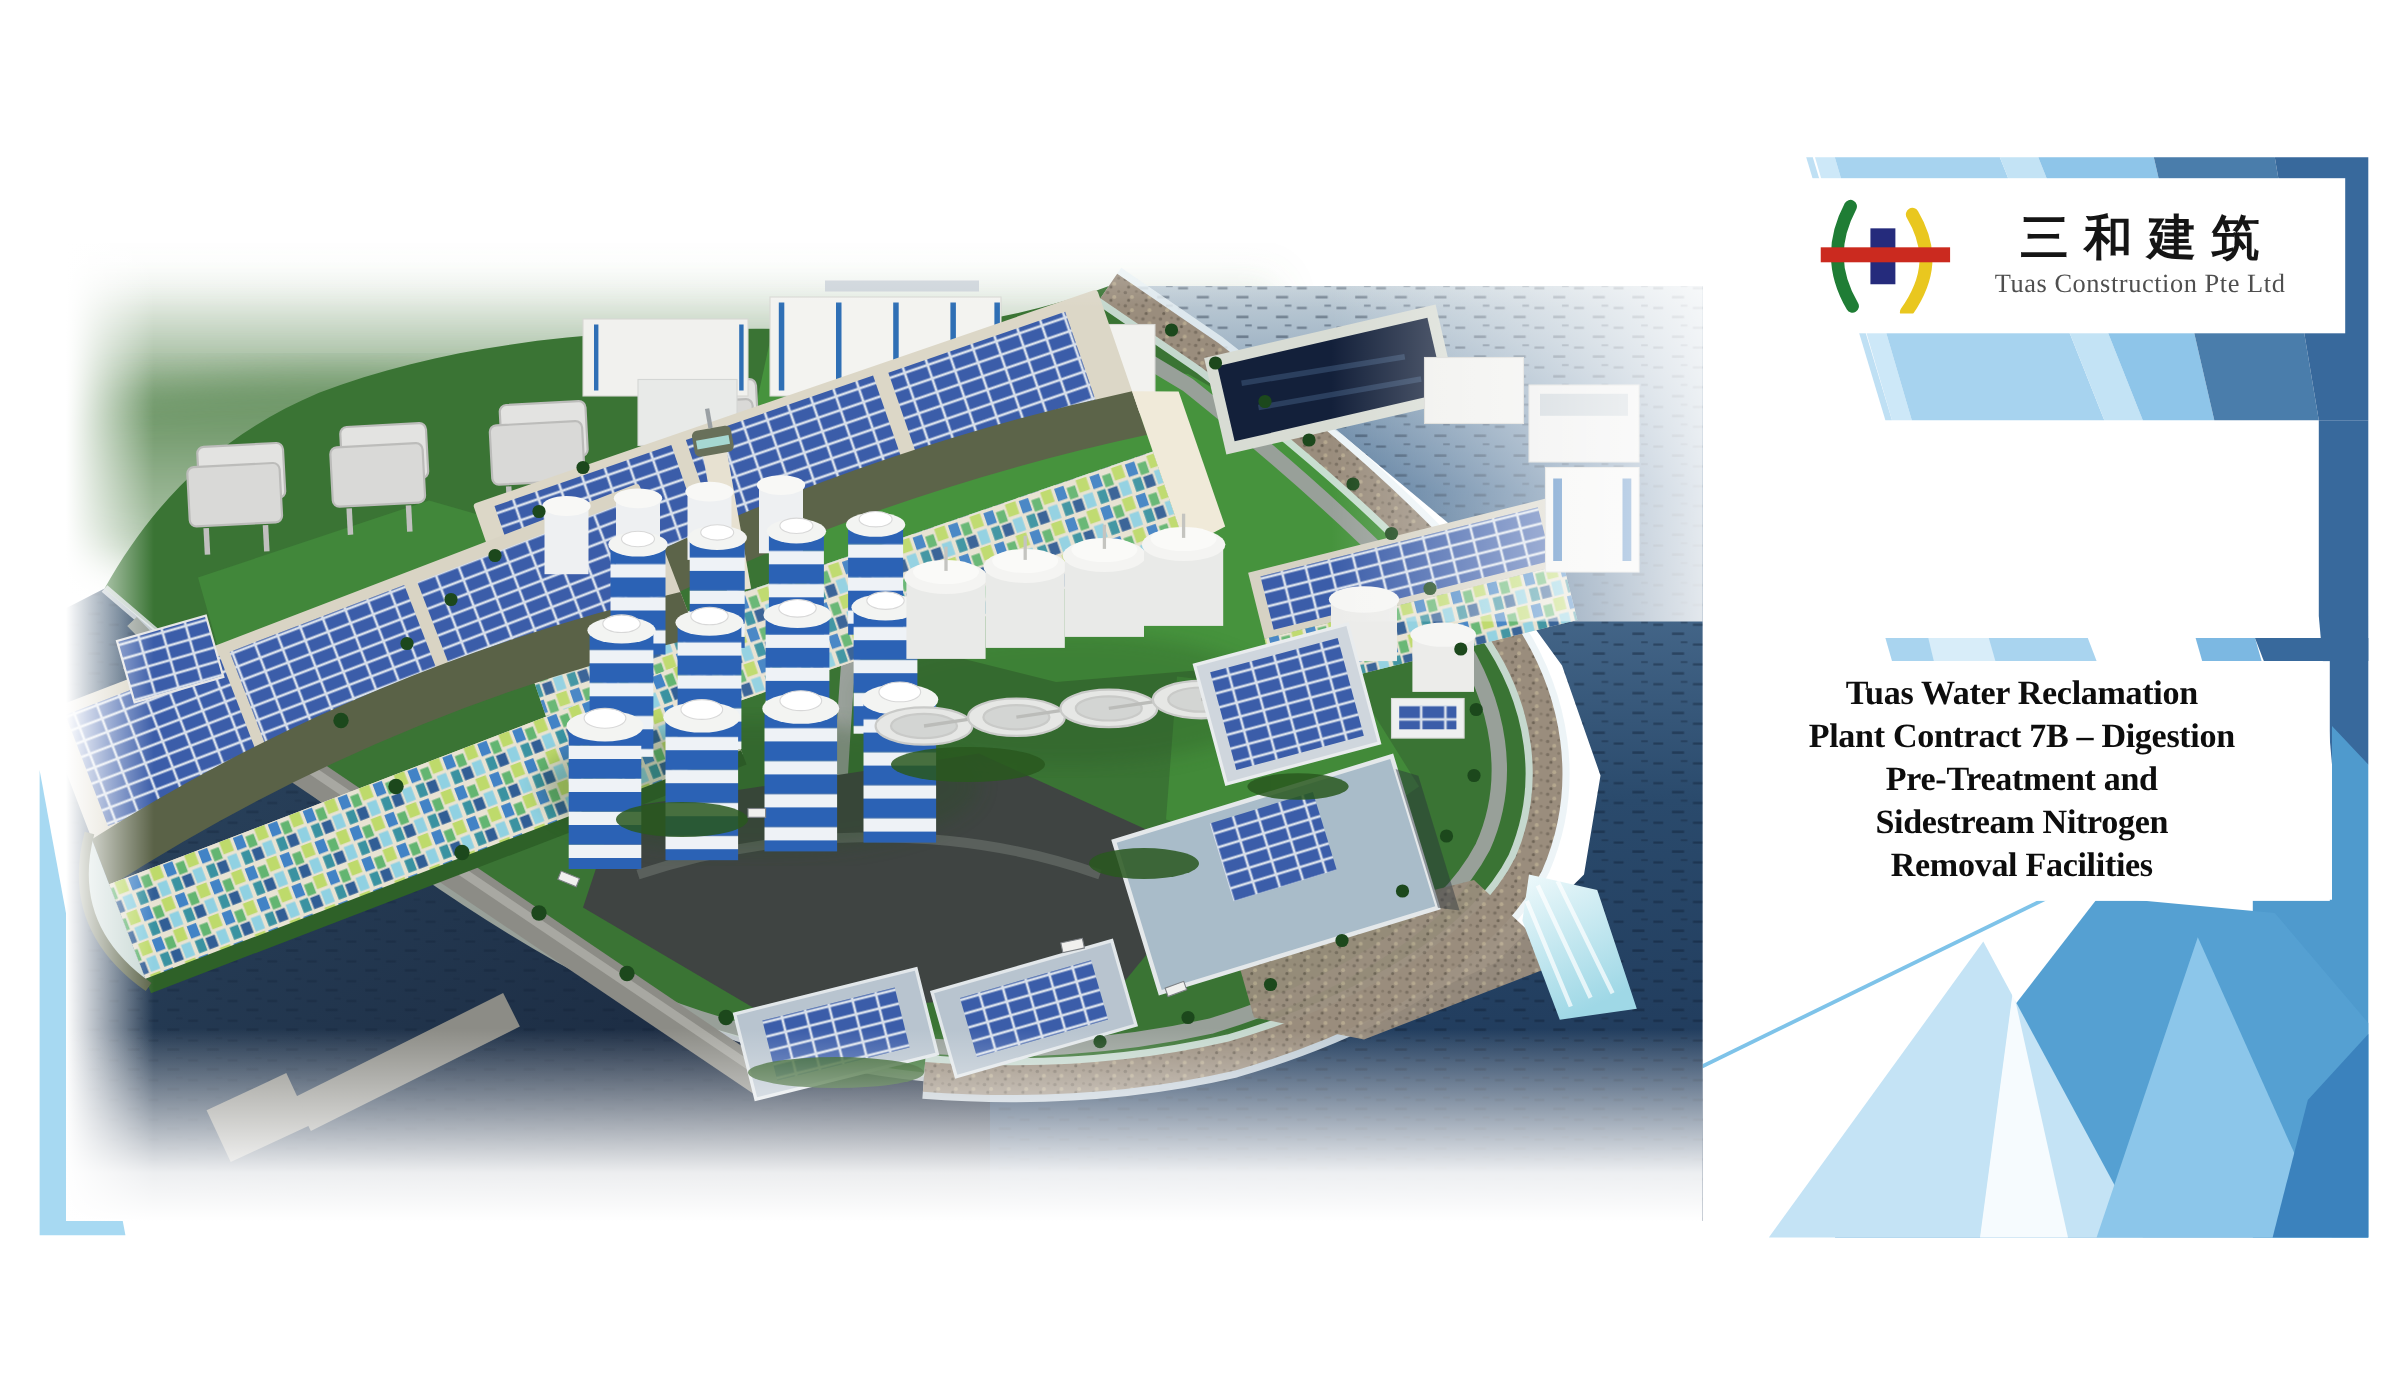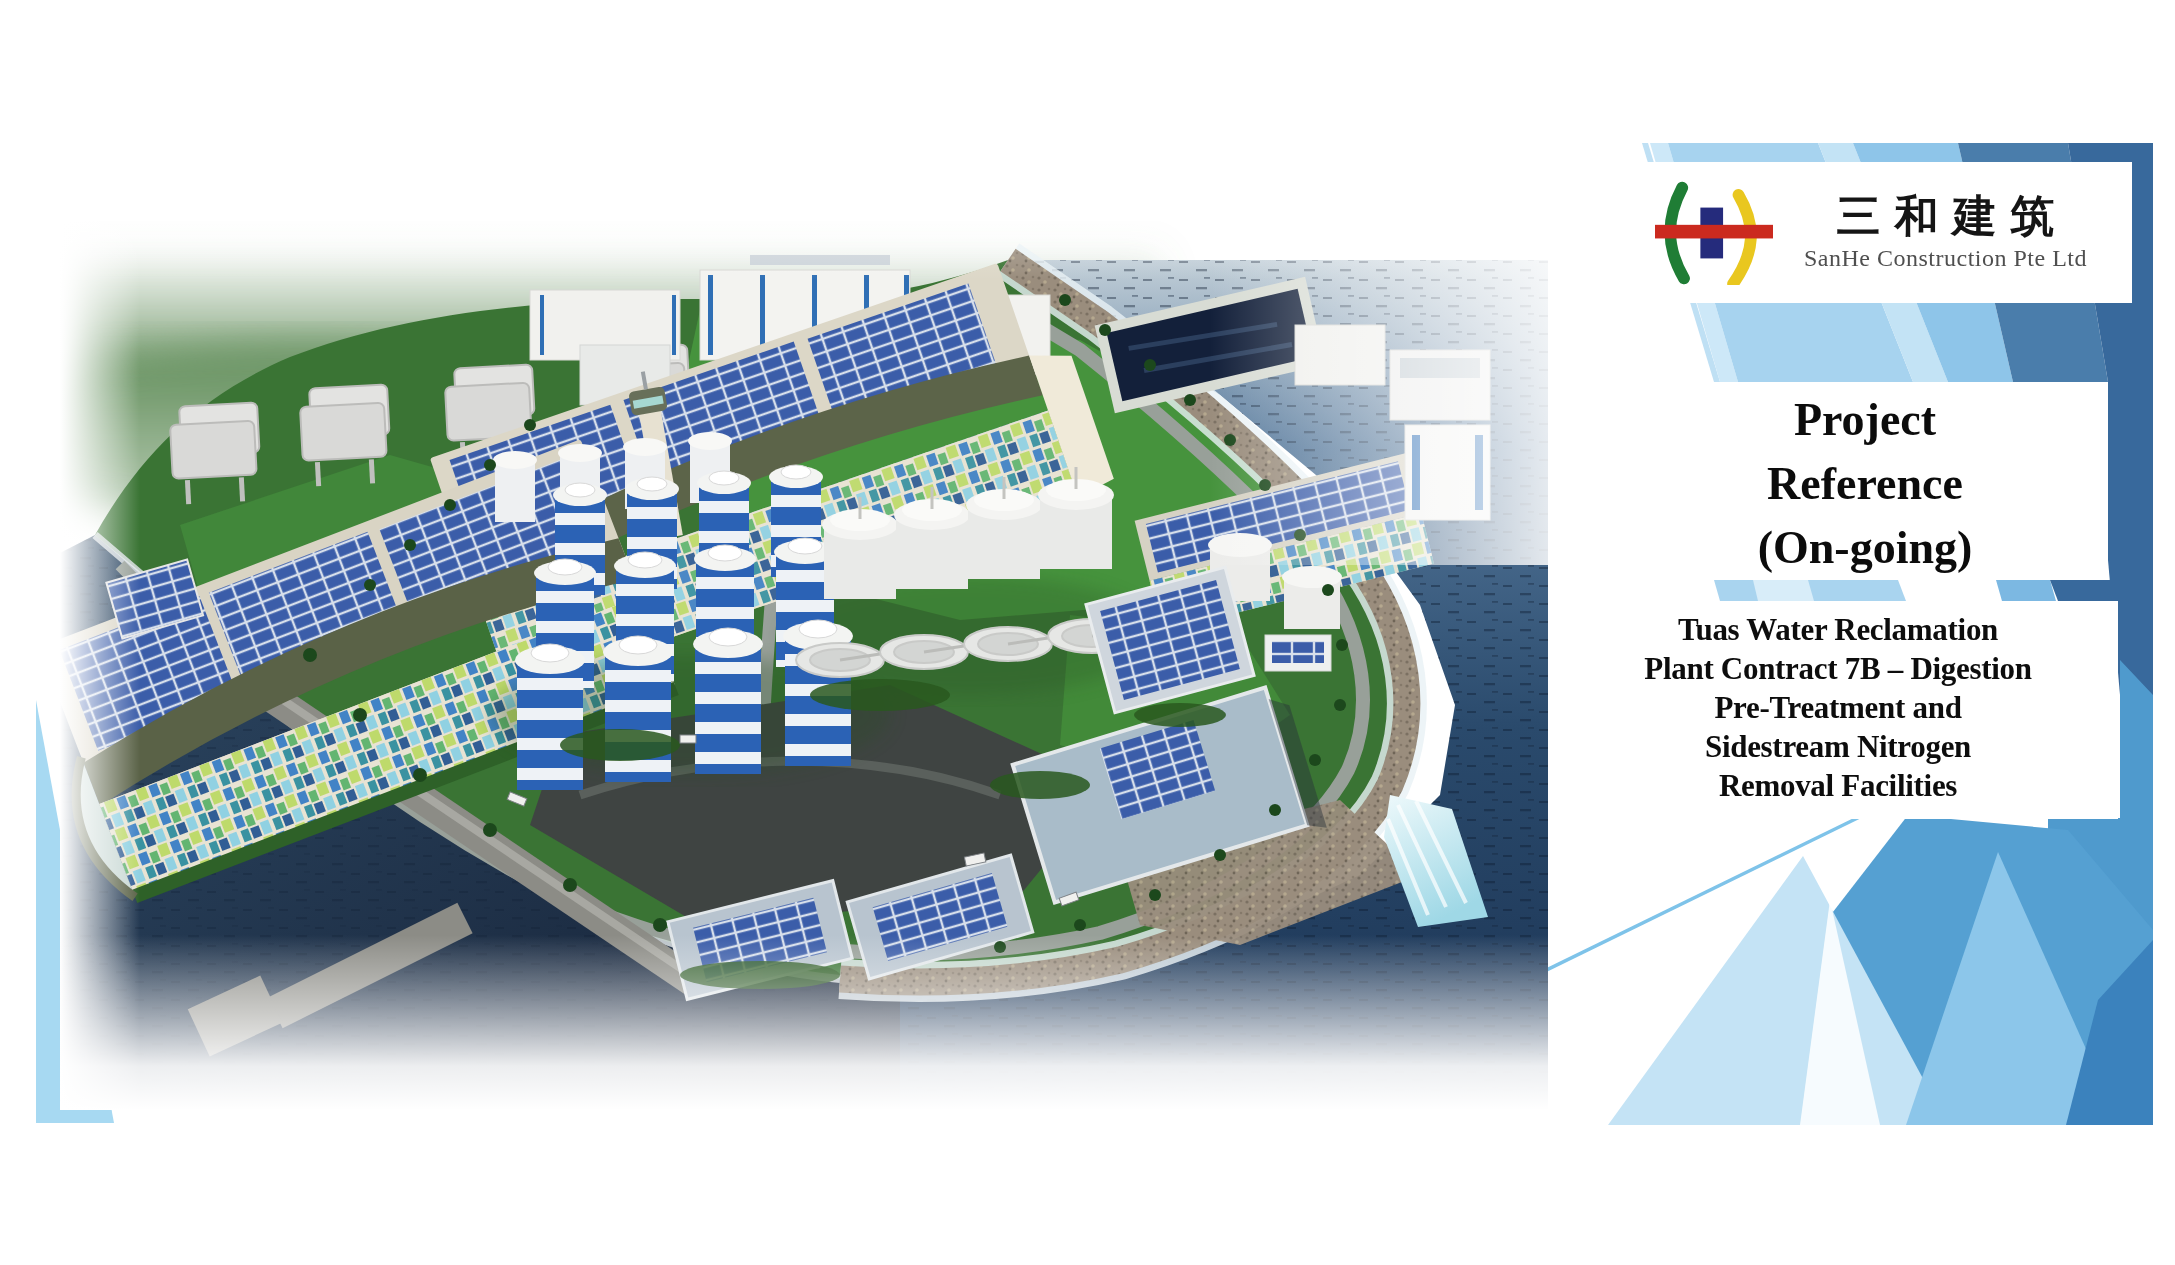--- a/index.html
+++ b/index.html
@@ -535,27 +535,24 @@
 
   <div class="logo-card">
     <svg class="logo-mark" viewBox="0 0 130 112" aria-hidden="true">
       <path d="M 30,6 C 12,40 12,72 32,106" stroke="#1f7d35" stroke-width="13" fill="none" stroke-linecap="round"></path>
       <rect x="50" y="28" width="25" height="56" fill="#252b7c"></rect>
       <path d="M 92,14 C 112,48 110,78 86,112" stroke="#e9c71f" stroke-width="13" fill="none" stroke-linecap="round"></path>
       <rect x="0" y="47" width="130" height="15" fill="#cb2a1f"></rect>
     </svg>
     <div class="logo-text">
       <div class="logo-cn">三和建筑</div>
-      <div class="logo-en">SanHe Construction Pte Ltd</div>
+      <div class="logo-en">Tuas Construction Pte Ltd</div>
     </div>
   </div>
 
-  <div class="title-card">Project
-Reference
-(On-going)</div>
 
   <div class="body-card">Tuas Water Reclamation
 Plant Contract 7B – Digestion
 Pre-Treatment and
 Sidestream Nitrogen
 Removal Facilities</div>
 
 </div>
 
 </body></html>

